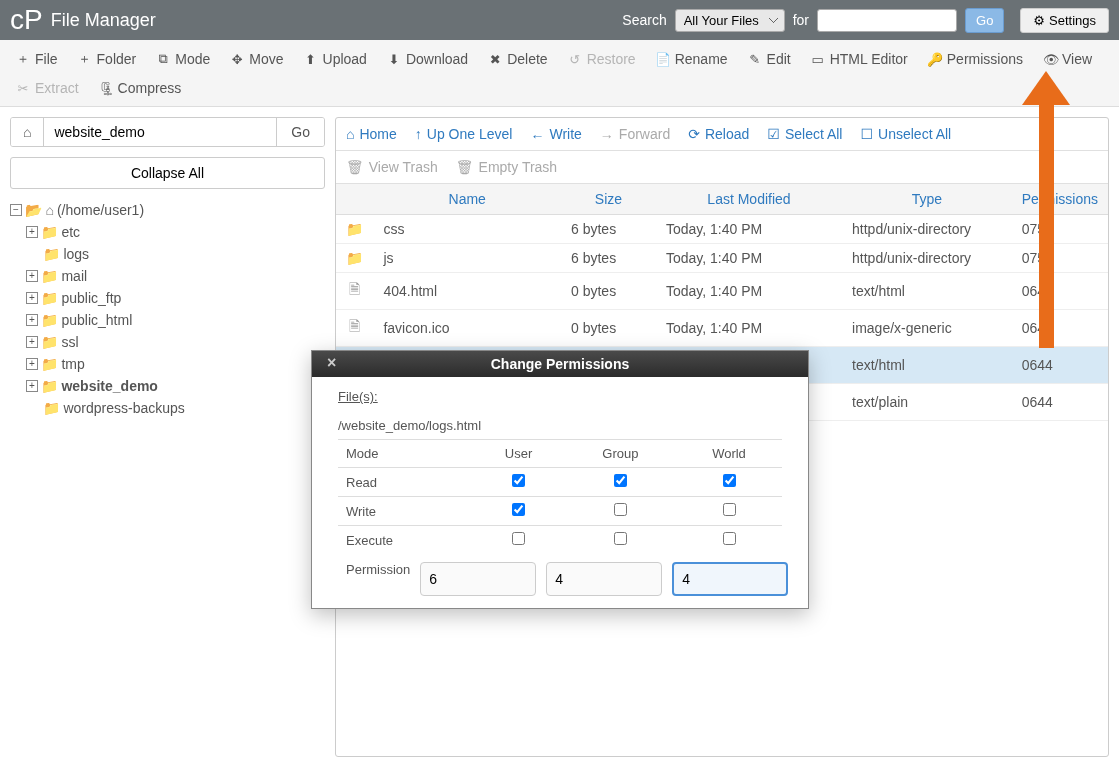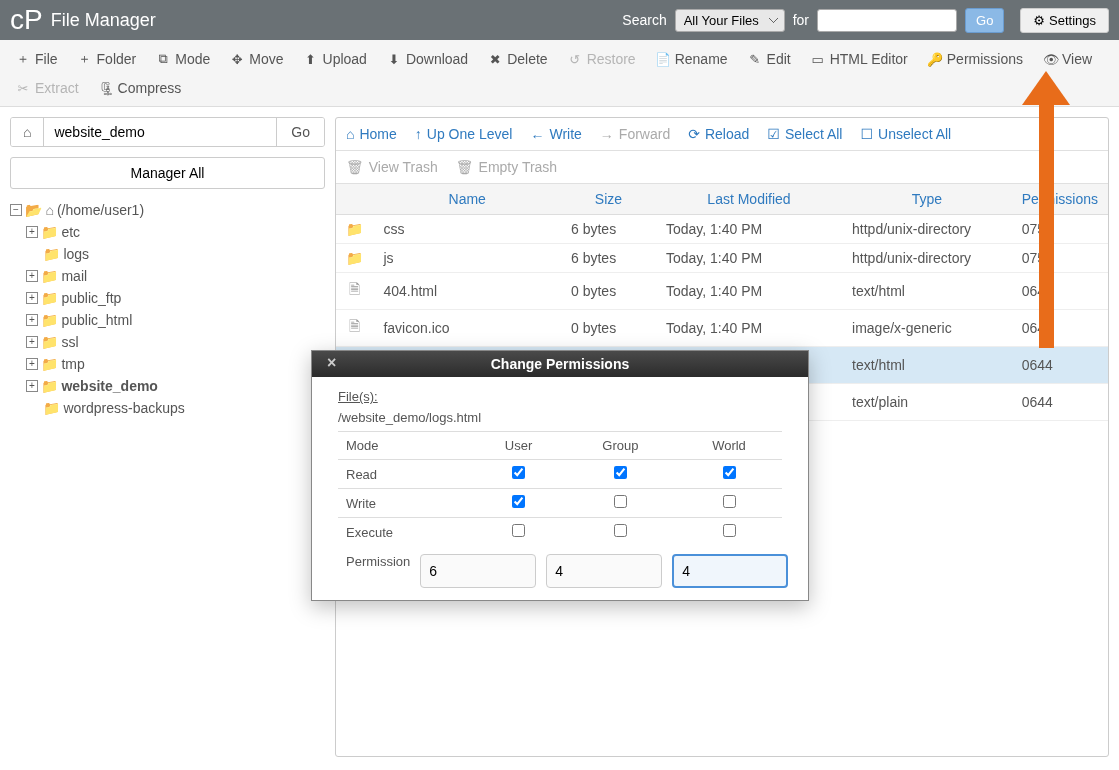--- a/index.html
+++ b/index.html
@@ -61,21 +61,21 @@
 .col-mod { width: 200px; }
 .col-type { width: 180px; }
 .col-perm { width: 80px; }
 .col-ico { width: 30px; text-align: center; }
 
 
 .modal-overlay { position: absolute; top: 350px; left: 311px; width: 498px; background: #fff; border: 1px solid #888; box-shadow: 0 6px 20px rgba(0,0,0,0.25); }
 .modal-title { background: linear-gradient(#4a4a4a, #2b2b2b); color: #fff; padding: 5px 10px; text-align: center; font-size: 14px; font-weight: bold; position: relative; }
 .modal-close { position: absolute; left: 15px; top: 3px; color: #ccc; font-size: 16px; cursor: pointer; font-weight: bold; }
 .modal-body { padding: 12px 26px; font-size: 13px; }
-.modal-body .files-label { margin-bottom: 6px; text-decoration: underline; }
+.modal-body .files-label { margin-bottom: 14px; text-decoration: underline; }
 .perm-table { width: 100%; border-collapse: collapse; margin-top: 6px; }
 .perm-table th, .perm-table td { padding: 6px 8px; text-align: left; border-top: 1px solid #ddd; font-size: 13px; }
 .perm-table th { font-weight: normal; }
 .perm-table td.center, .perm-table th.center { text-align: center; }
 .perm-input { width: 116px; padding: 7px 8px; border: 1px solid #ccc; border-radius: 4px; font-size: 14px; background: #fafafa; }
 .perm-input.focused { border: 2px solid #4a90d9; background: #f0f6fc; }
 .perm-row { display: flex; gap: 10px; padding: 8px 8px 0; }
 .perm-row-label { width: 72px; font-size: 13px; }
 .modal-footer { border-top: 1px solid #ccc; padding: 8px 10px; text-align: right; background: #f5f5f5; }
 .modal-btn { background: linear-gradient(#f8f8f8,#e6e6e6); border: 1px solid #999; padding: 3px 8px; font-size: 13px; border-radius: 2px; cursor: pointer; margin-left: 5px; font-weight: bold; }
@@ -174,21 +174,21 @@
 
 <div class="content">
   <div class="sidebar">
     <div class="path-row">
       <div class="home-btn">
           <span>⌂</span>
         </div>
       <input class="path-input" value="website_demo" style="">
       <div class="go-btn2">Go</div>
     </div>
-    <button class="collapse-btn">Manager All</button>
+    <button class="collapse-btn">Collapse All</button>
 
     <div class="tree">
       <div class="tree-node">
         <span class="tree-toggle">−</span>
         <span class="folder-icon open">📂</span>
         <span class="home-icon-tree">⌂</span>
         <span class="tree-label">(/home/user1)</span>
       </div>
       <div class="tree-children" id="tree-children">
           <div class="tree-node">

